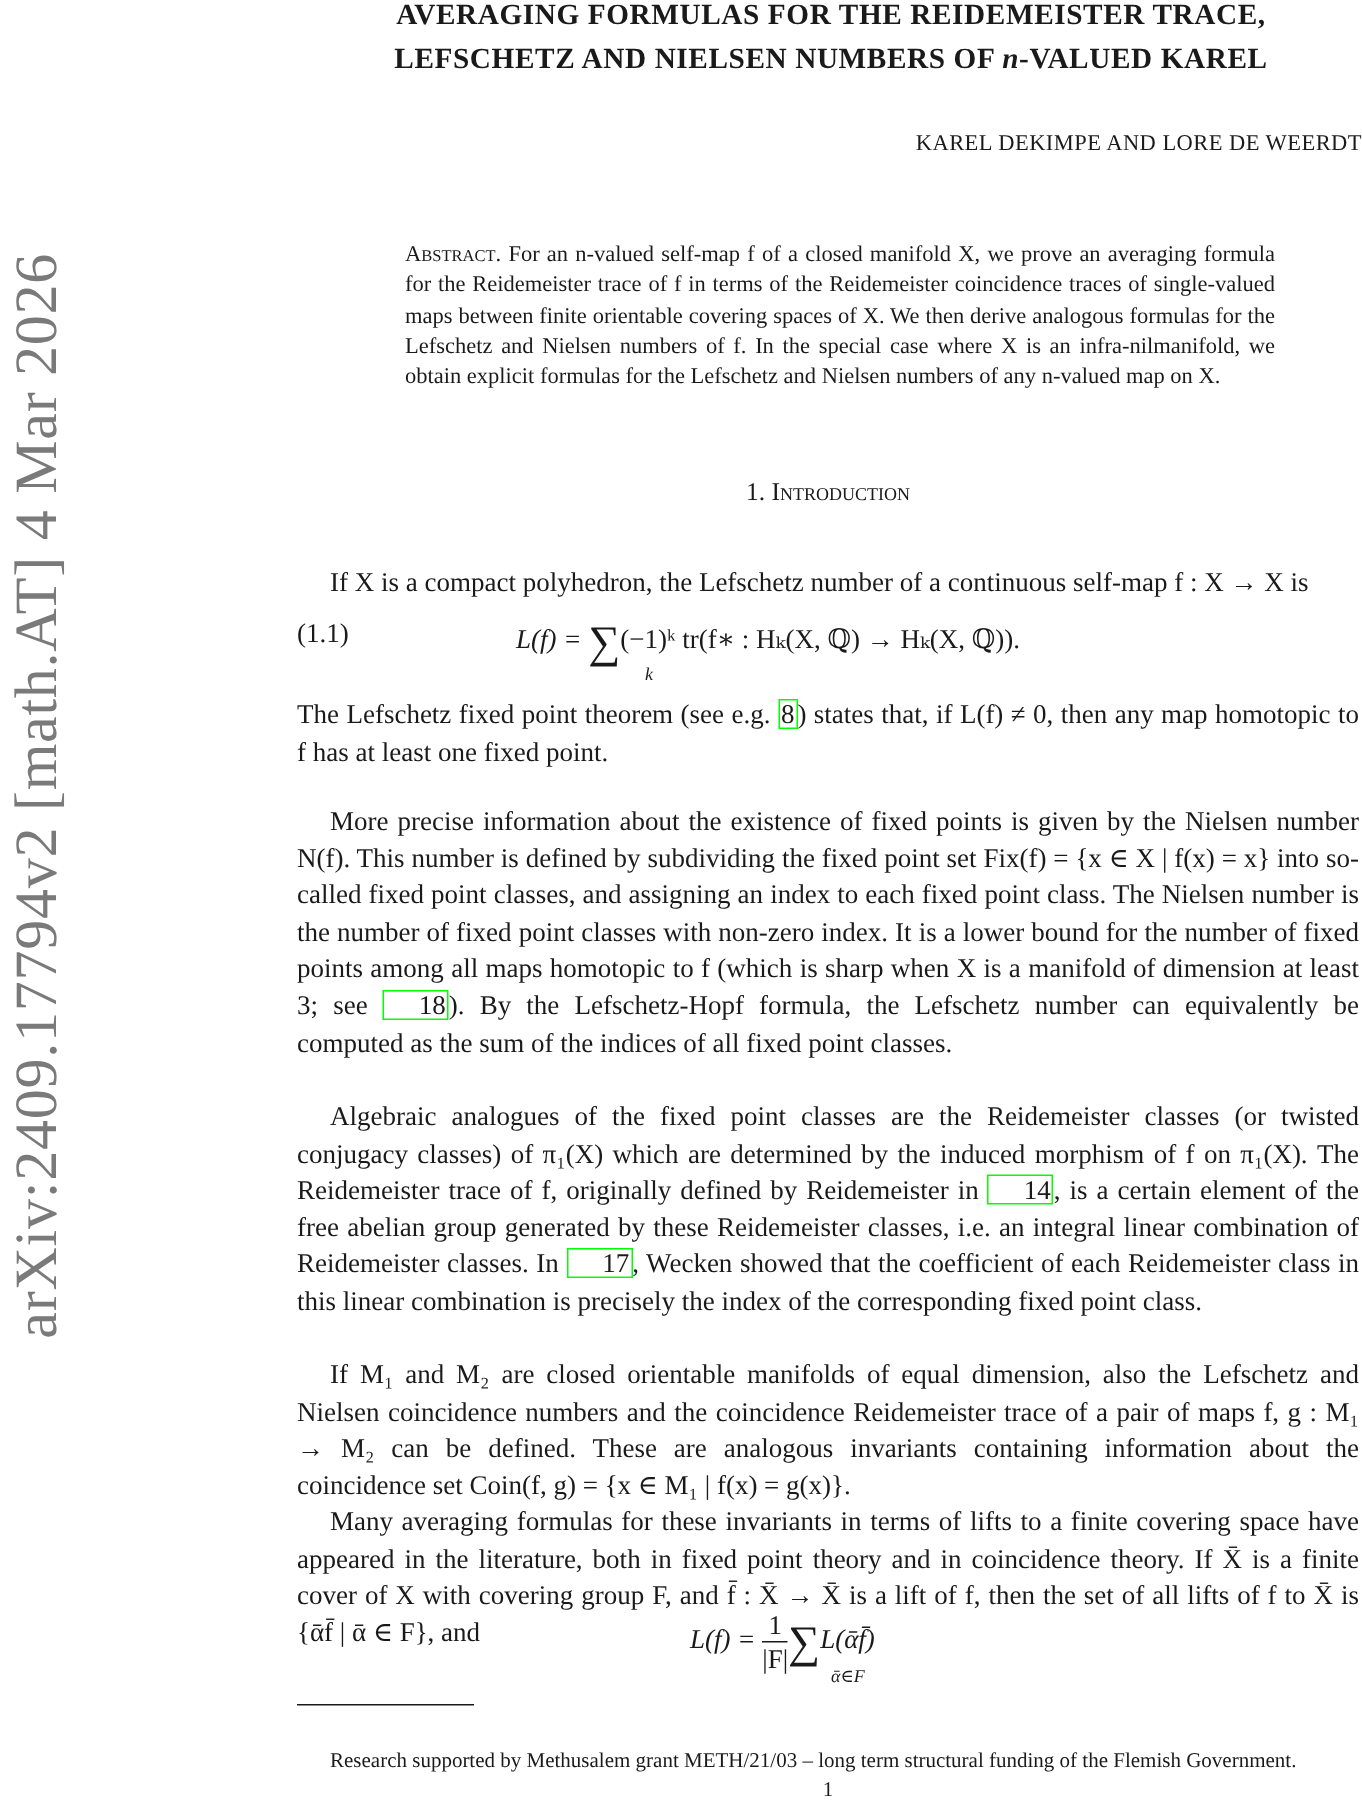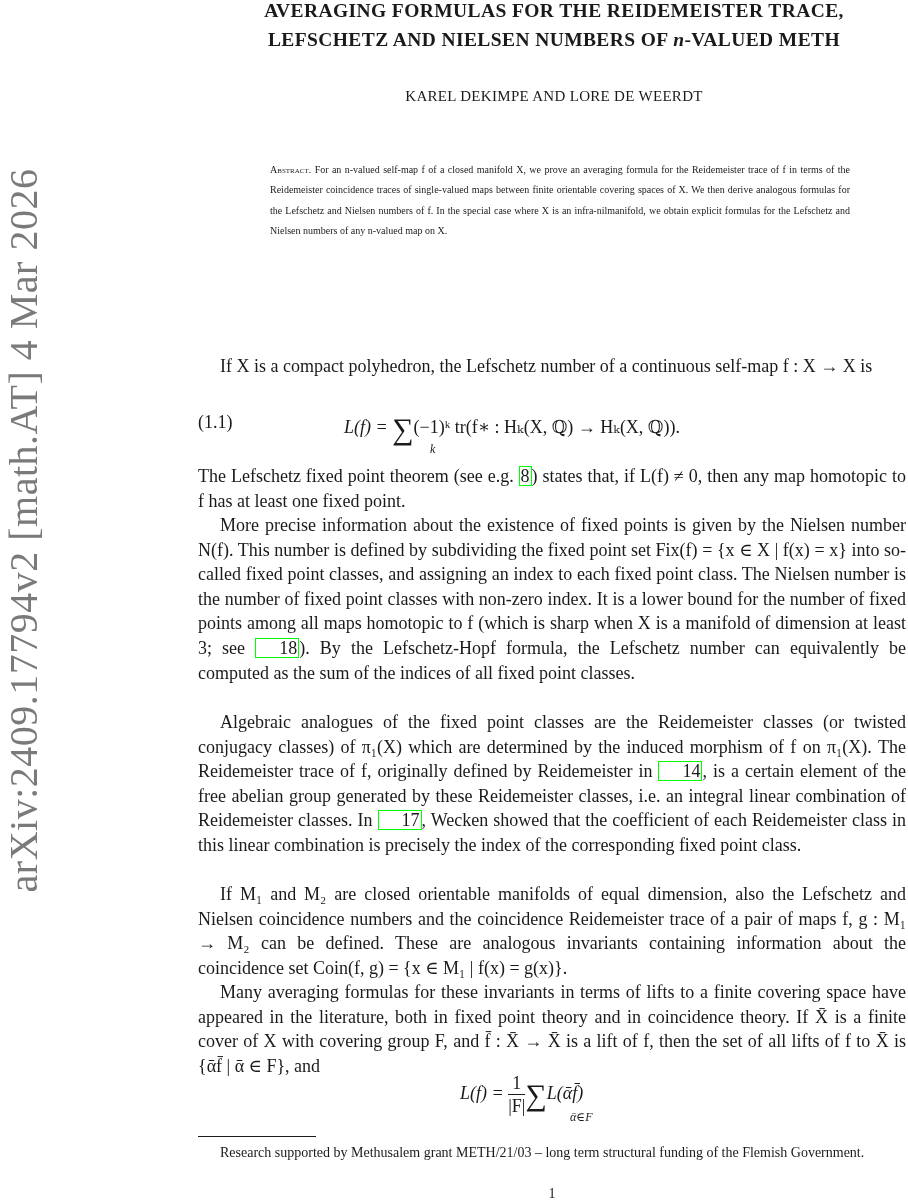--- a/index.html
+++ b/index.html
@@ -7,31 +7,31 @@
          font-family:"Liberation Serif","DejaVu Serif",serif; color:#1a1a1a; }
   .page { position:absolute; left:0; top:0; width:908px; height:1200px; }
   .arxiv-stamp { position:absolute; left:2px; top:160px; width:44px; height:740px;
      display:flex; align-items:center; justify-content:center; }
   .arxiv-stamp span { display:block; transform:rotate(-90deg); white-space:nowrap;
      font-family:"Liberation Serif","DejaVu Serif",serif; font-size:40px; color:#7a7a7a;
      letter-spacing:0.5px; }
   .title { position:absolute; left:200px; width:708px; top:-4px; text-align:center;
      font-weight:bold; font-size:19.5px; line-height:29px; letter-spacing:0.4px; }
   .title .ital { font-style:italic; text-transform:none; }
-  .authors { position:absolute; left:200px; width:708px; top:88px; text-align:center;
+  .authors { position:absolute; left:200px; width:708px; top:88px; text-align:right;
      font-size:15px; letter-spacing:0.3px; }
-  .abstract { position:absolute; left:270px; width:580px; top:160px; font-size:10px;
+  .abstract { position:absolute; left:270px; width:580px; top:160px; font-size:15px;
      line-height:20.3px; text-align:justify; }
   .abstract .sc { font-variant:small-caps; }
   .body-col { position:absolute; left:198px; width:708px; }
   .section-head { position:absolute; left:198px; width:708px; top:318px; text-align:center;
      font-size:17px; }
   .section-head .sc { font-variant:small-caps; }
   p.par { margin:0; font-size:18px; line-height:24.6px; text-align:justify; }
-  p.indent { text-indent:22px; }
+  p.indent { text-indent:22px;margin-top:22px; }
   i { }
   .cite { display:inline-block; border:1.5px solid #00ff00; padding:0 1px; line-height:18px; }
   .eq { position:absolute; left:198px; width:708px; font-size:18px; }
   .eq-num { position:absolute; left:0; top:0;text-align:center; }
   .eq-body { position:absolute; left:146px; top:0; white-space:nowrap; }
   .sum { font-size:30px; vertical-align:-6px; }
   .sub-under { position:absolute; font-size:12px; font-style:italic; }
   .frac { display:inline-block; vertical-align:middle; text-align:center; }
   .frac .num { display:block; border-bottom:1px solid #1a1a1a; padding:0 2px; line-height:22px; }
   .frac .den { display:block; line-height:22px; }
@@ -43,30 +43,34 @@
 <body>
 
 <div class="page">
 
   <div class="arxiv-stamp">
     <span>arXiv:2409.17794v2  [math.AT]  4 Mar 2026</span>
   </div>
 
   <div class="title">
     <div>AVERAGING FORMULAS FOR THE REIDEMEISTER TRACE,</div>
-    <div><span>LEFSCHETZ AND NIELSEN NUMBERS OF </span><span class="ital">n</span><span>-VALUED METH</span></div>
+    <div><span>LEFSCHETZ AND NIELSEN NUMBERS OF </span><span class="ital">n</span><span>-VALUED KAREL</span></div>
   </div>
 
   <div class="authors">KAREL DEKIMPE AND LORE DE WEERDT</div>
 
   <div class="abstract">
     <span class="sc">Abstract.</span>
     <span>For an n-valued self-map f of a closed manifold X, we prove an averaging formula for the Reidemeister trace of f in terms of the Reidemeister coincidence traces of single-valued maps between finite orientable covering spaces of X. We then derive analogous formulas for the Lefschetz and Nielsen numbers of f. In the special case where X is an infra-nilmanifold, we obtain explicit formulas for the Lefschetz and Nielsen numbers of any n-valued map on X.</span>
   </div>
 
+  <div class="section-head">
+    <span>1.</span>
+    <span class="sc">Introduction</span>
+  </div>
 
   <div class="body-col" style="top:354px;">
     <p class="par indent">If X is a compact polyhedron, the Lefschetz number of a continuous self-map f : X → X is</p>
   </div>
 
   <div class="eq" style="top:412px;">
     <span class="eq-num">(1.1)</span>
     <span class="eq-body">
       <i>L(f) = </i><span class="sum">∑</span><span>(−1)ᵏ tr(f∗ : Hₖ(X, ℚ) → Hₖ(X, ℚ)).</span>
     </span>
@@ -90,21 +94,21 @@
   </div>
 
   <div class="body-col" style="top:882px;">
     <p class="par indent">If M₁ and M₂ are closed orientable manifolds of equal dimension, also the Lefschetz and Nielsen coincidence numbers and the coincidence Reidemeister trace of a pair of maps f, g : M₁ → M₂ can be defined. These are analogous invariants containing information about the coincidence set Coin(f, g) = {x ∈ M₁ | f(x) = g(x)}.</p>
   </div>
 
   <div class="eq" style="top:1072px;">
     <span class="eq-body" style="left:262px;">
       <i>L(f) = </i><span class="frac"><span class="num">1</span><span class="den">|F|</span></span><span class="sum">∑</span><i>L(ᾱf̄)</i>
     </span>
-    <span class="sub-under" style="left:372px; top:38px;">ᾱ∈F</span>
+    <span class="sub-under" style="left:356px; top:38px;">ᾱ∈F</span>
   </div>
 
   <div class="footnote-rule"></div>
   <div class="footnote">
     <p class="par indent" style="font-size:14px; line-height:20px;">Research supported by Methusalem grant METH/21/03 – long term structural funding of the Flemish Government.</p>
   </div>
 
   <div class="page-number">1</div>
 </div>
 

